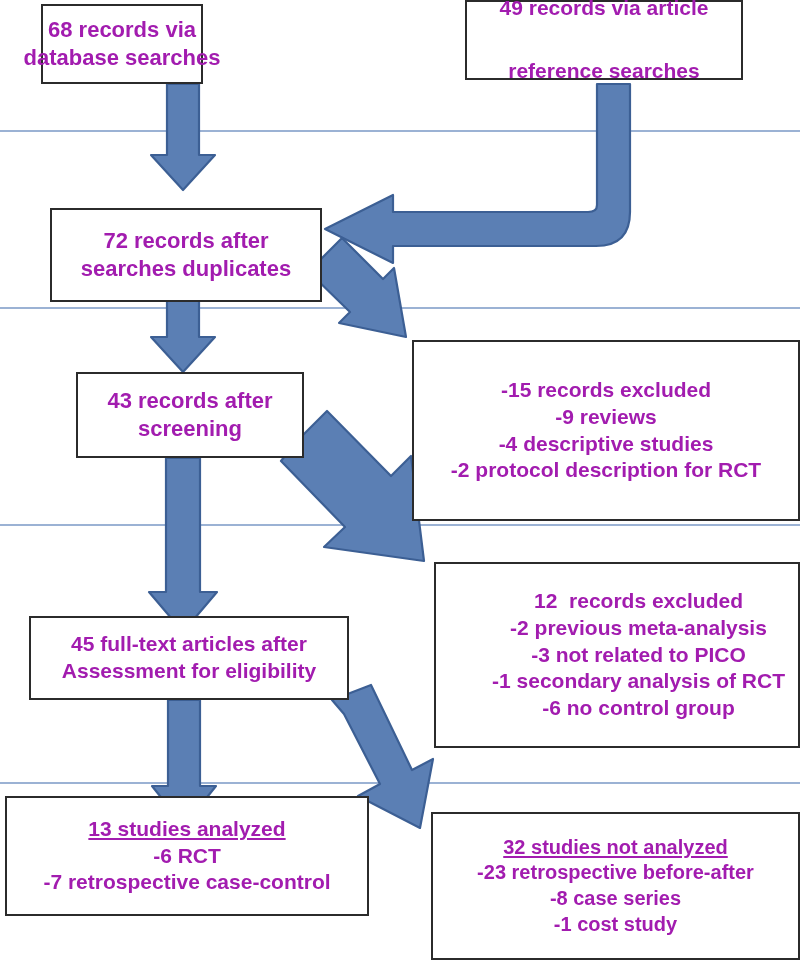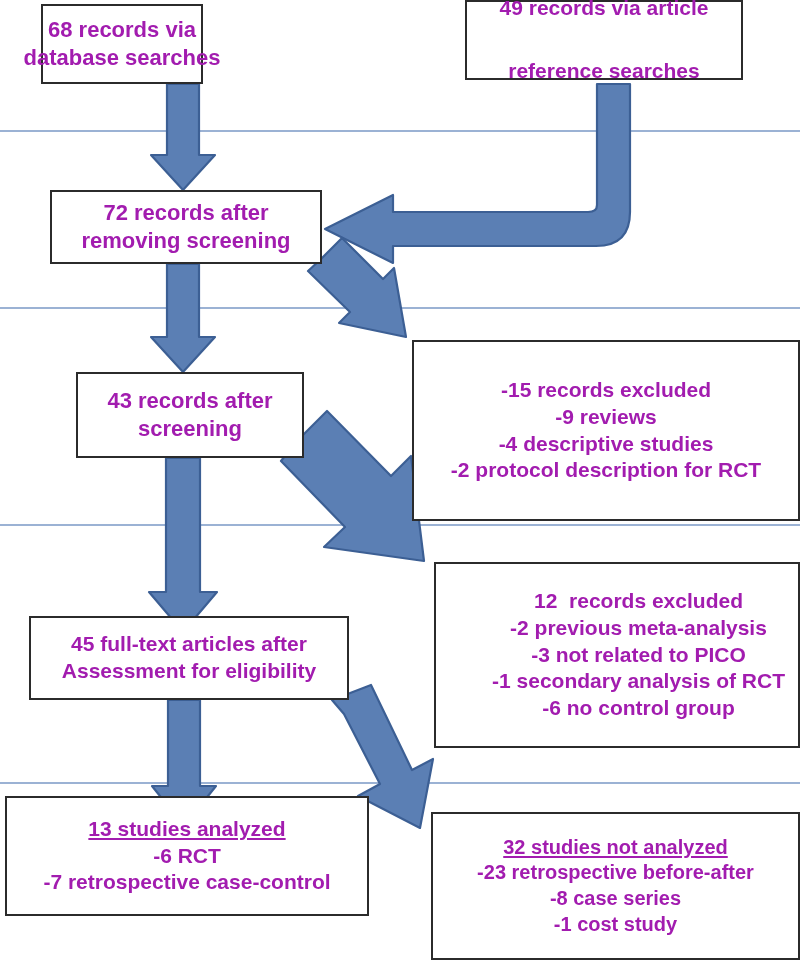--- a/index.html
+++ b/index.html
@@ -97,23 +97,23 @@
   <div class="node sz-22" style="left:41px; top:4px; width:162px; height:80px;">
     <span class="line">68 records via</span>
     <span class="line">database searches</span>
   </div>
 
   <div class="node sz-21" style="left:465px; top:0; width:278px; height:80px;gap:36px;">
     <span class="line">49 records via article</span>
     <span class="line">reference searches</span>
   </div>
 
-  <div class="node sz-22" style="left:50px; top:190px; width:272px; height:74px;justify-content:center;">
+  <div class="node sz-22" style="left:50px; top:208px; width:272px; height:94px;justify-content:center;">
     <span class="line">72 records after</span>
-    <span class="line">removing screening</span>
+    <span class="line">searches duplicates</span>
   </div>
 
   <div class="node sz-21" style="left:412px; top:340px; width:388px; height:181px; align-items:center;">
     <span class="line">-15 records excluded</span>
     <span class="line">-9 reviews</span>
     <span class="line">-4 descriptive studies</span>
     <span class="line">-2 protocol description for RCT</span>
   </div>
 
   <div class="node sz-22" style="left:76px; top:372px; width:228px; height:86px;">

